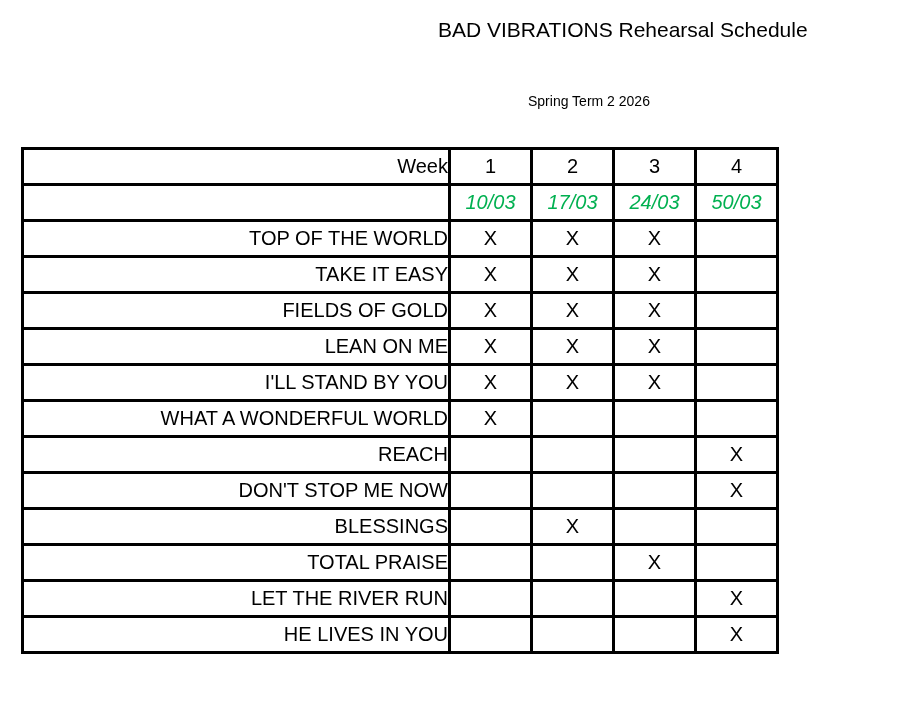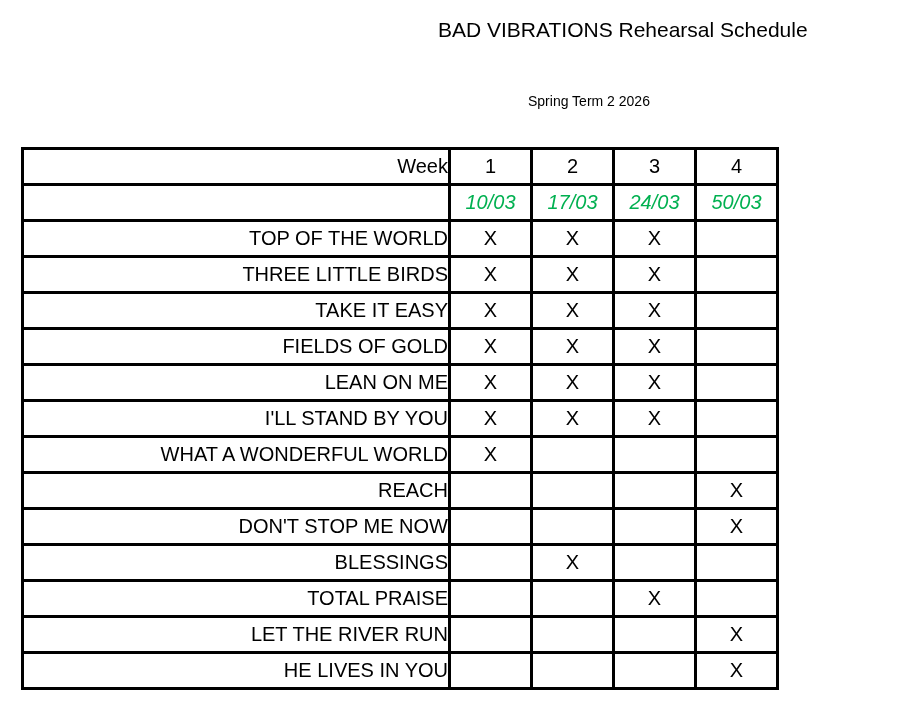--- a/index.html
+++ b/index.html
@@ -98,27 +98,20 @@
       <td class="date-cell">50/03</td>
     </tr>
     <tr>
       <td class="song-cell">TOP OF THE WORLD</td>
       <td class="mark-cell">X</td>
       <td class="mark-cell">X</td>
       <td class="mark-cell">X</td>
       <td class="mark-cell"></td>
     </tr>
     <tr>
-      <td class="song-cell">THREE LITTLE BIRDS</td>
-      <td class="mark-cell">X</td>
-      <td class="mark-cell">X</td>
-      <td class="mark-cell">X</td>
-      <td class="mark-cell"></td>
-    </tr>
-    <tr>
       <td class="song-cell">TAKE IT EASY</td>
       <td class="mark-cell">X</td>
       <td class="mark-cell">X</td>
       <td class="mark-cell">X</td>
       <td class="mark-cell"></td>
     </tr>
     <tr>
       <td class="song-cell">FIELDS OF GOLD</td>
       <td class="mark-cell">X</td>
       <td class="mark-cell">X</td>

